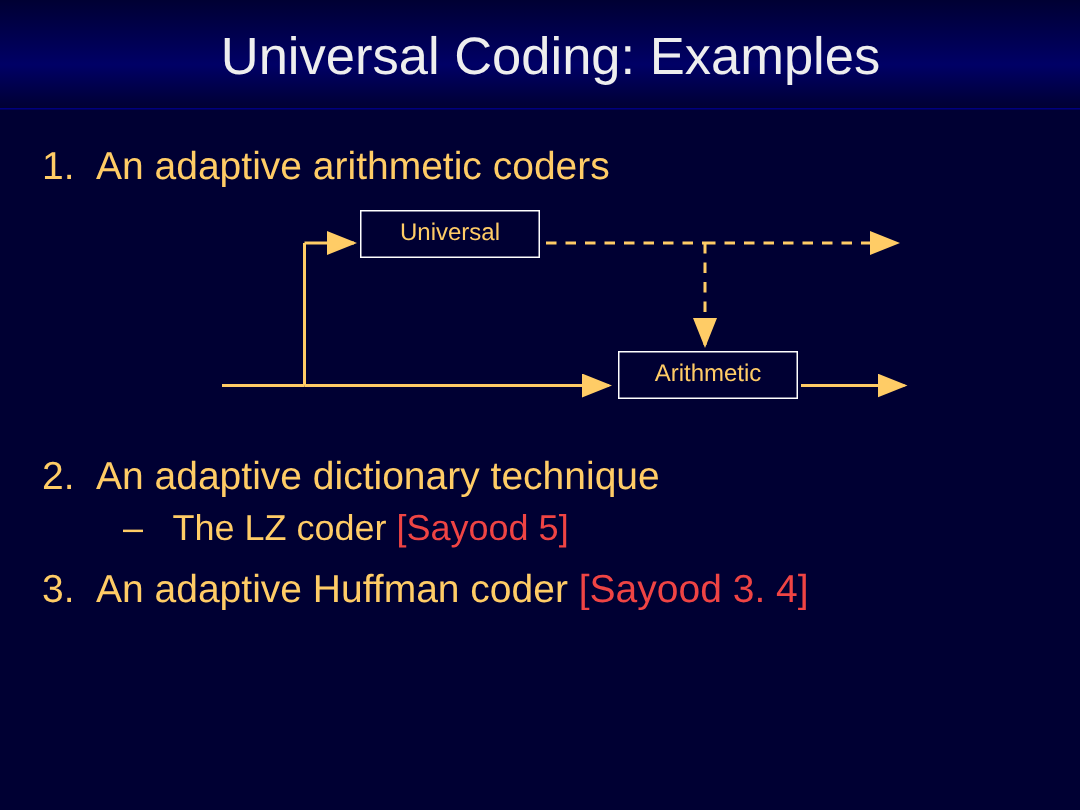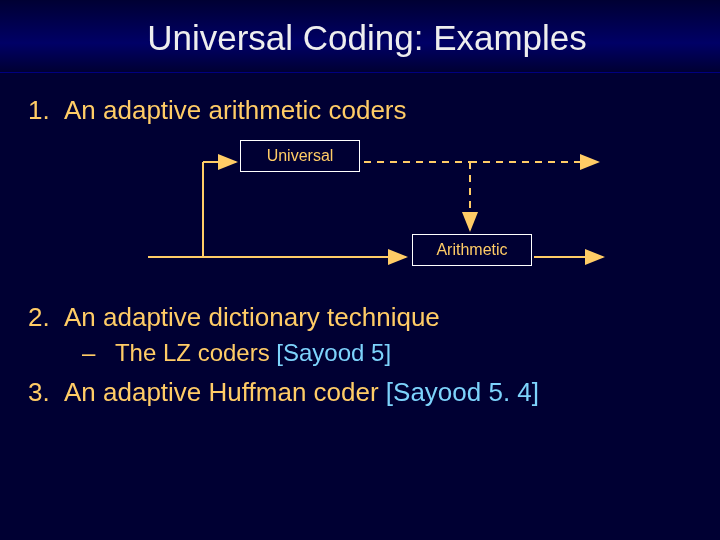--- a/index.html
+++ b/index.html
@@ -37,21 +37,21 @@
     width: 36px;
     flex-shrink: 0;
   }
   .list-text { flex: 1; }
   .sub-item {
     font-size: 24px;
     margin-left: 54px;
     margin-top: 6px;
     margin-bottom: 10px;
   }
-  .ref { color: #7dd3fc; text-align: center; }
+  .ref { color: #ef4444; text-align: center; }
   .diagram {
     position: relative;
     width: 100%;
     height: 160px;
     margin: 4px 0 10px 0;
   }
   .box {
     position: absolute;
     background: #000033;
     border: 1.5px solid #fff;
@@ -113,23 +113,23 @@
     </div>
   </div>
 
   <div class="list-item">
     <span class="list-num">2.</span>
     <span class="list-text">An adaptive dictionary technique</span>
   </div>
 
   <div class="sub-item">
     <span>–</span>&nbsp;&nbsp;
-    <span>The LZ coders </span><span class="ref">[Sayood 5]</span>
+    <span>The LZ coder </span><span class="ref">[Sayood 5]</span>
   </div>
 
   <div class="list-item">
     <span class="list-num">3.</span>
     <span class="list-text">
-      <span>An adaptive Huffman coder </span><span class="ref">[Sayood 5. 4]</span>
+      <span>An adaptive Huffman coder </span><span class="ref">[Sayood 3. 4]</span>
     </span>
   </div>
 
 </div>
 
 </body></html>

